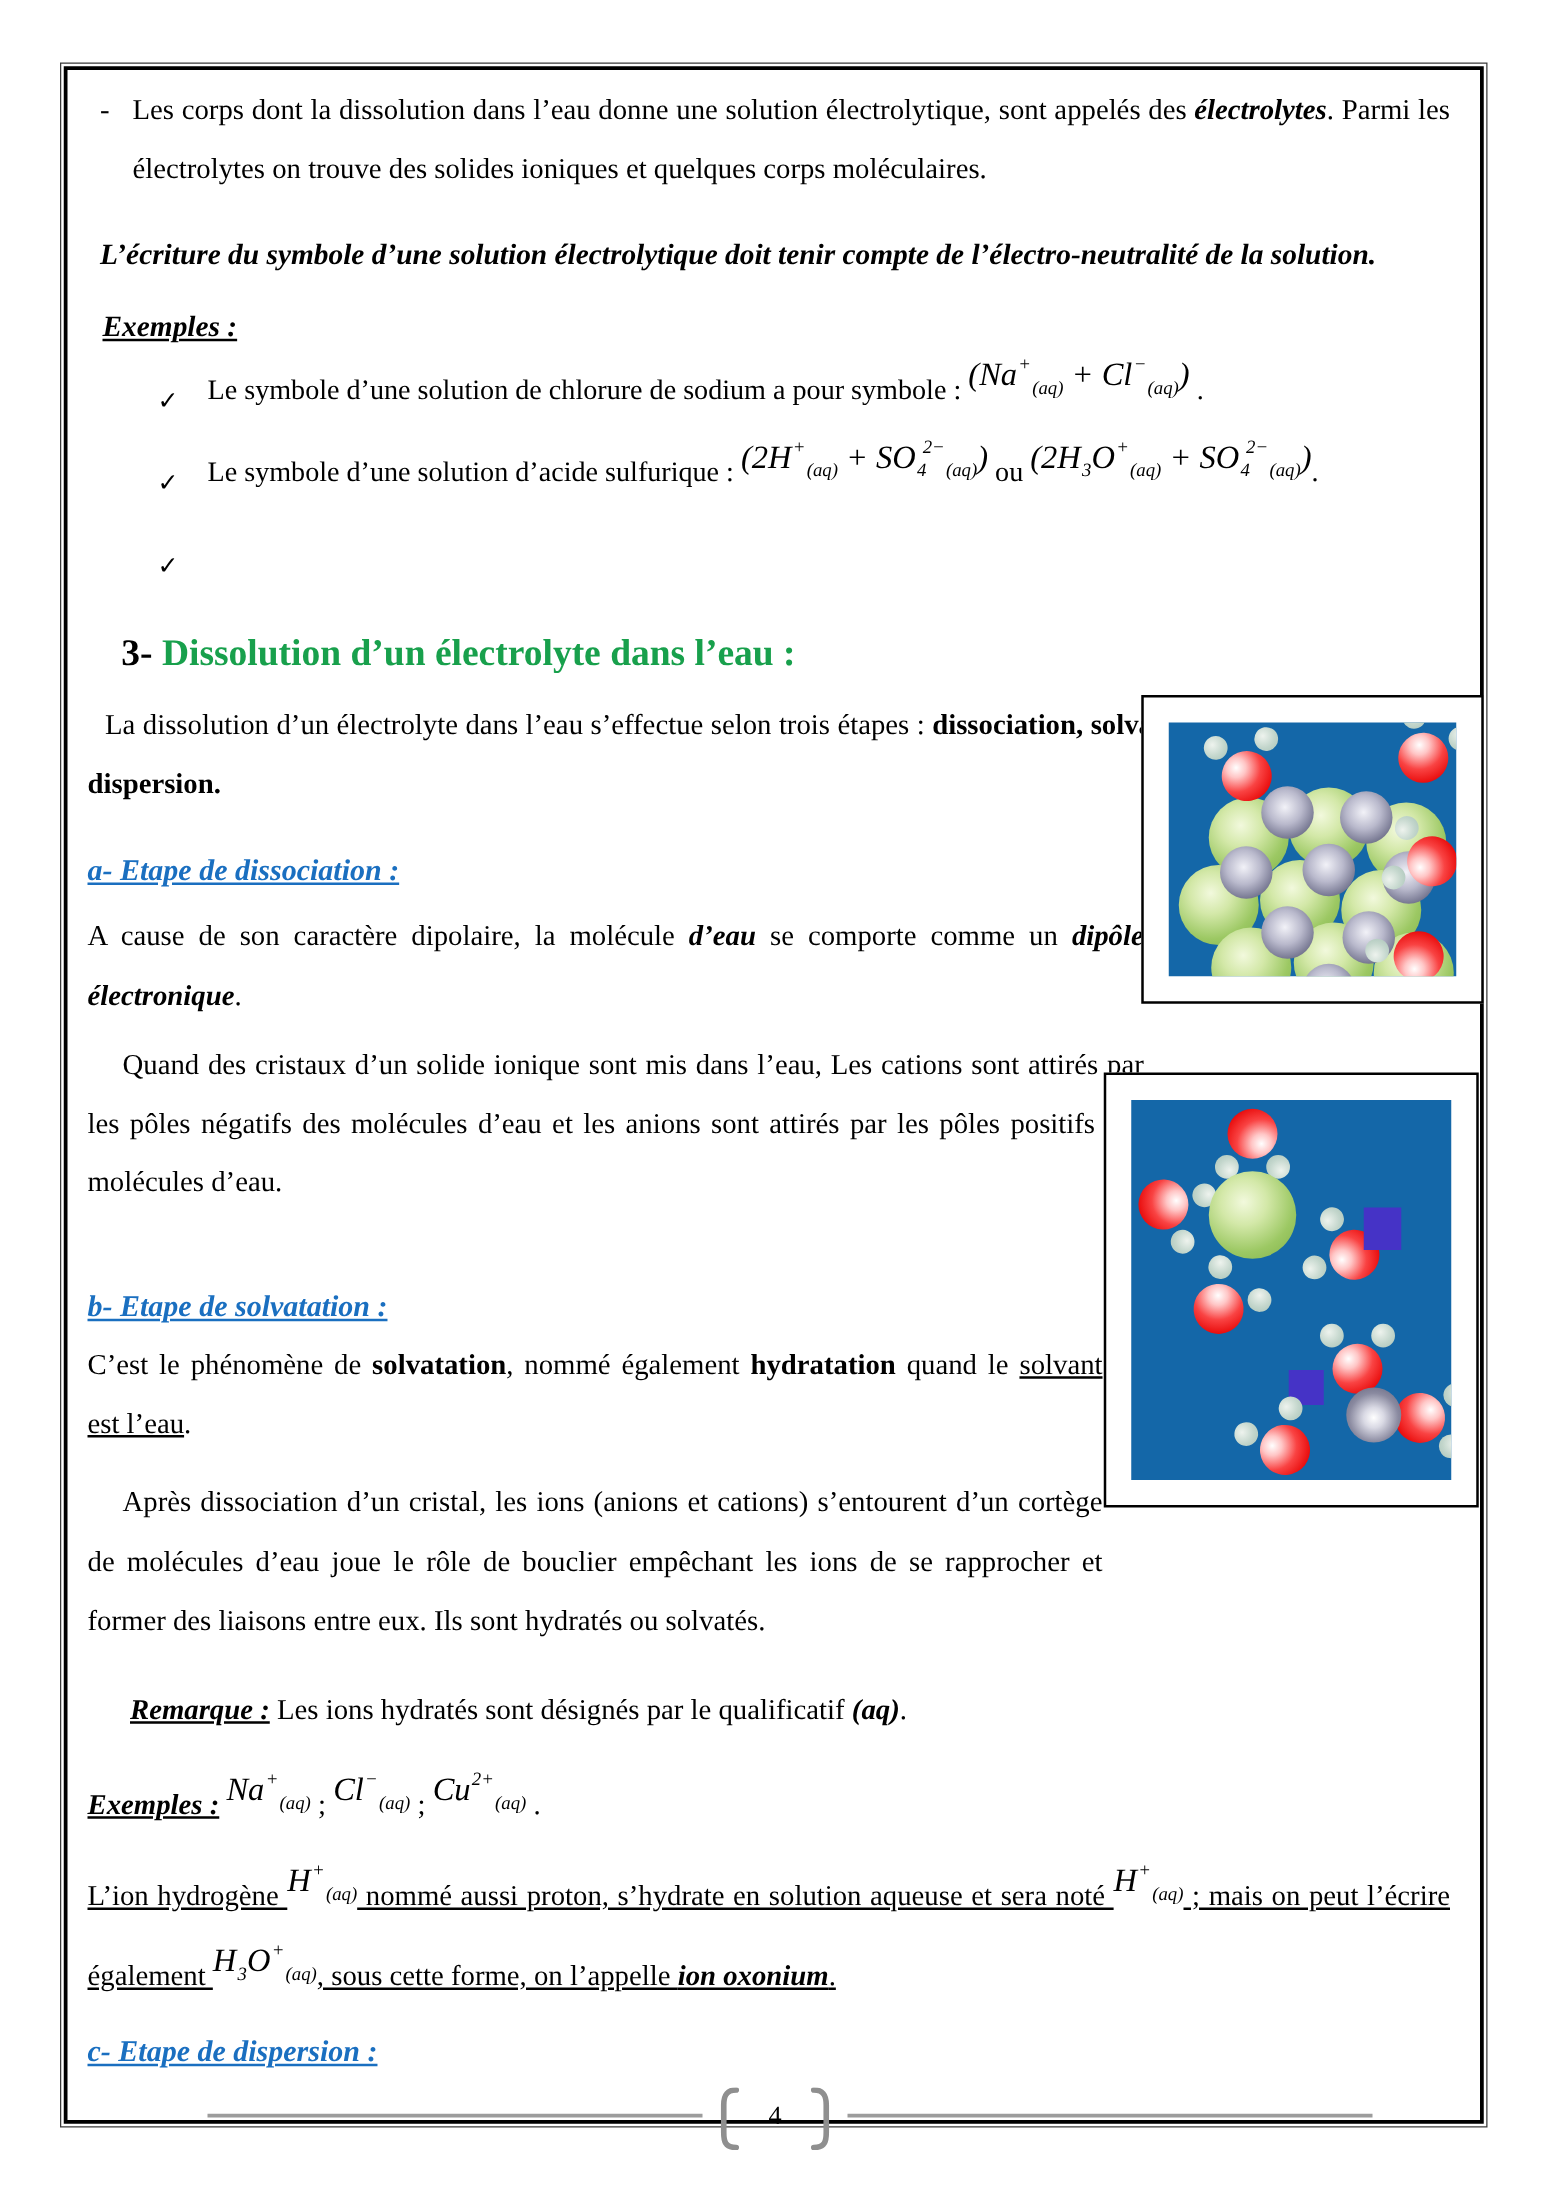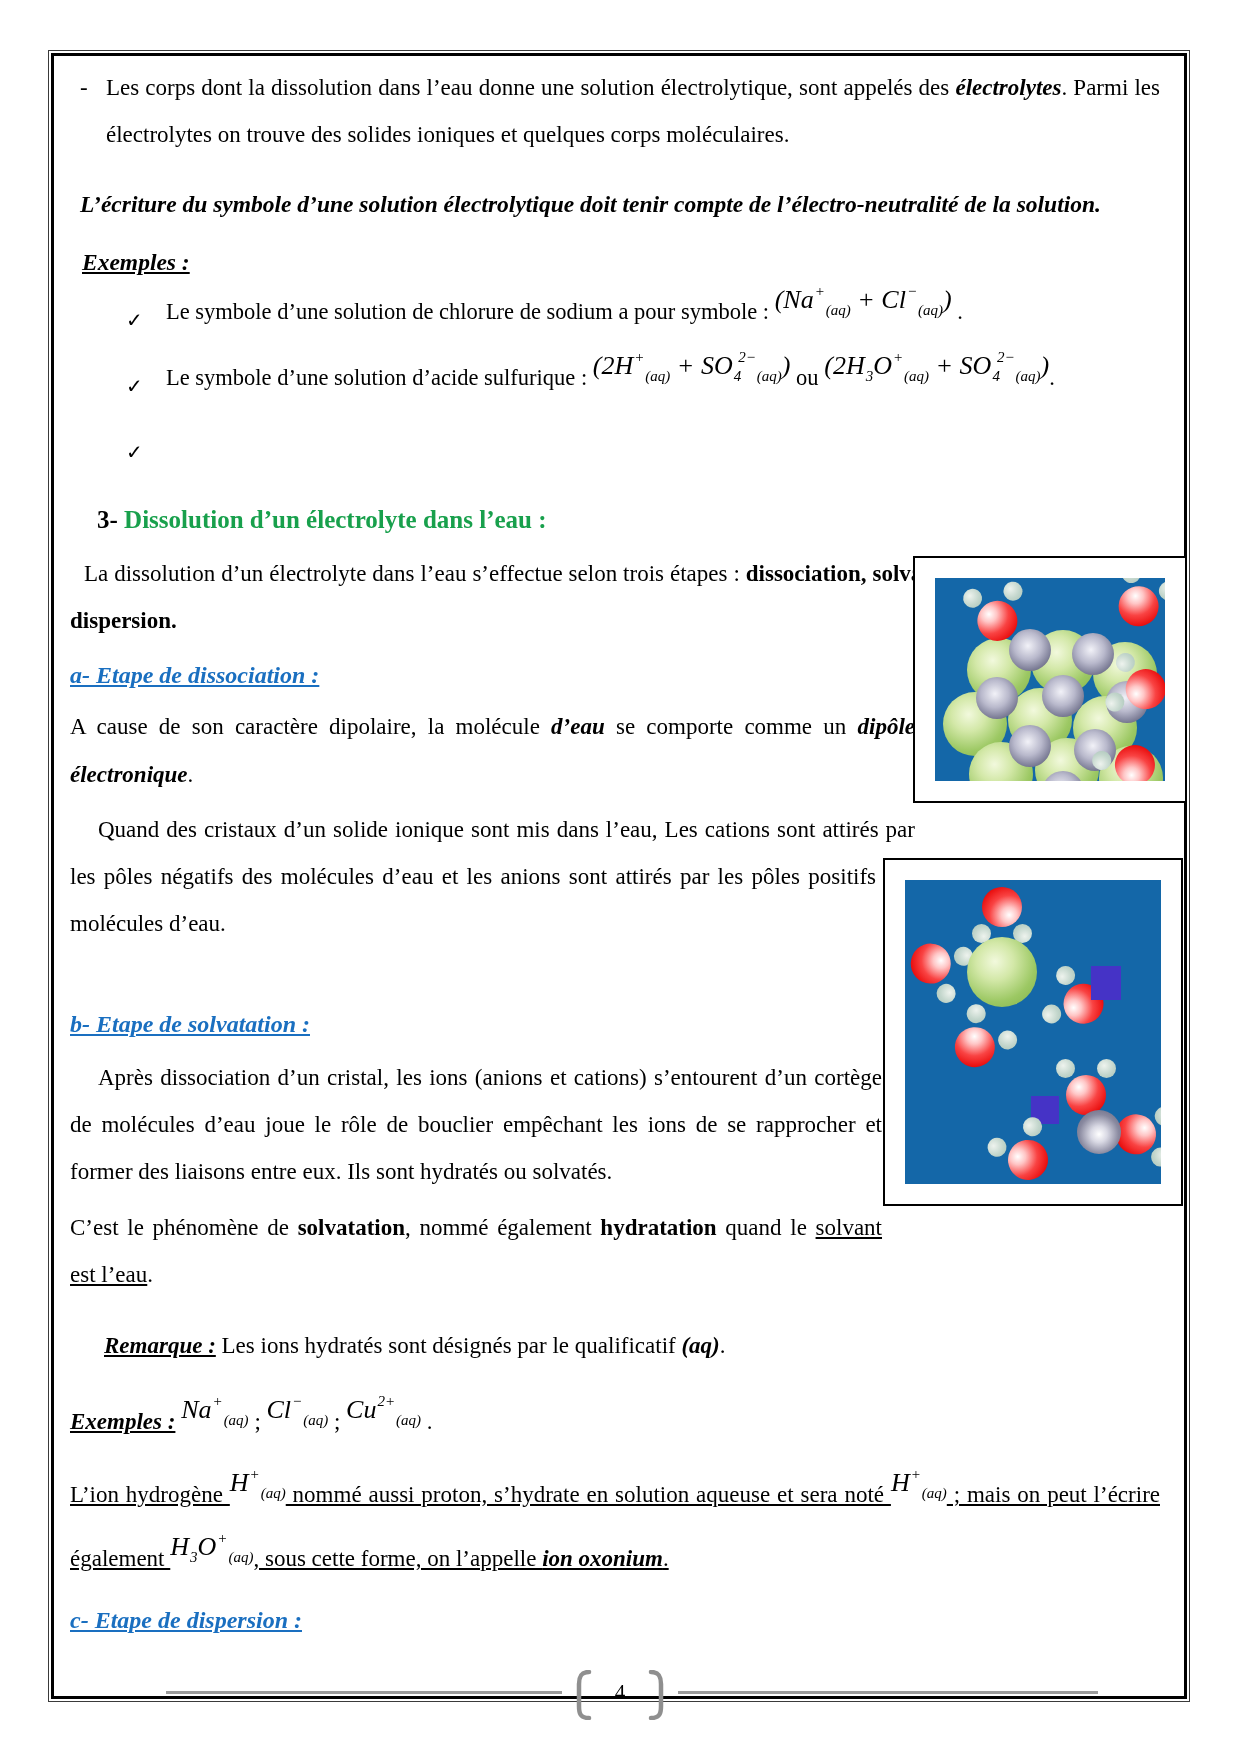--- a/index.html
+++ b/index.html
@@ -22,24 +22,24 @@
   .w845{width:845px;}
   .w810{width:812px;}
   .w800{width:800px;}
   .p-intro{position:relative;font-size:23px;line-height:2.05;text-align:justify;margin:2px 0 0 0;padding-left:36px;}
   .p-intro .marker{position:absolute;left:10px;top:0;}
   .p-rule{font-size:23.5px;line-height:1.4;margin:30px 0 0 10px;}
   .h-ex{font-size:23.5px;font-weight:bold;font-style:italic;text-decoration:underline;margin:30px 0 0 0;}
   .h-ex.first{margin-left:12px;margin-top:28px;}
   .check-item{position:relative;font-size:22.5px;line-height:1.4;margin-top:20px;padding-left:96px;min-height:46px;}
   .check-mark{position:absolute;left:56px;top:10px;font-family:"DejaVu Sans", sans-serif;font-size:20px;}
-  .h-green{font-size:25px;font-weight:bold;margin:32px 0 0 27px;}
+  .h-green{font-size:30px;font-weight:bold;margin:32px 0 0 27px;}
   .p-s3{margin-top:16px;text-indent:14px;}
   .h-blue{font-size:24px;font-weight:bold;font-style:italic;text-decoration:underline;color:#1a6fc0;margin-top:28px;}
-  .mt-a{margin-top:18px;}
+  .mt-a{margin-top:34px;}
   .mt-b{margin-top:64px;}
   .mt-p1{margin-top:14px;}
   .mt-p2{margin-top:8px;}
   .mt-sm{margin-top:16px;}
   .mt-rem{margin-top:24px;margin-left:34px;}
   .ex2{font-size:23px;margin-top:24px;line-height:1.5;min-height:56px;padding-top:12px;}
   .p-cas{font-size:23px;line-height:64px;text-align:justify;margin-top:2px;text-decoration:underline;}
   .p-disp{margin-top:14px;}
 
   
@@ -107,22 +107,22 @@
         </div>
 
         <h2 class="h-green"><span class="b">3-  </span><span class="b green">Dissolution d’un électrolyte dans l’eau :</span></h2>
         <p class="p-just p-s3"><span>La dissolution d’un électrolyte dans l’eau s’effectue selon trois étapes : </span><span class="b">dissociation, solvatation (ou</span><span> hydratation) </span><span class="b">et dispersion.</span></p>
 
         <h3 class="h-blue mt-a">a- Etape de dissociation :</h3>
         <p class="p-just w845 mt-p1"><span>A cause de son caractère dipolaire, la molécule </span><span class="bi">d’eau</span><span> se comporte comme un </span><span class="bi">dipôle électronique</span><span>.</span></p>
         <p class="p-just w845 ind mt-p2">Quand des cristaux d’un solide ionique sont mis dans l’eau, Les cations sont attirés par les pôles négatifs des molécules d’eau et les anions sont attirés par les pôles positifs des molécules d’eau.</p>
 
         <h3 class="h-blue mt-b">b- Etape de solvatation :</h3>
+        <p class="p-just w810 mt-p2"><span>C’est le phénomène de </span><span class="b">solvatation</span><span>, nommé également </span><span class="b">hydratation</span><span> quand le </span><span class="u">solvant est l’eau</span><span>.</span></p>
         <p class="p-just w810 ind mt-sm">Après dissociation d’un cristal, les ions (anions et cations)  s’entourent d’un cortège de molécules d’eau joue le rôle de bouclier empêchant les ions de se rapprocher et former des liaisons entre eux. Ils sont hydratés ou solvatés.</p>
-        <p class="p-just w810 mt-p2"><span>C’est le phénomène de </span><span class="b">solvatation</span><span>, nommé également </span><span class="b">hydratation</span><span> quand le </span><span class="u">solvant est l’eau</span><span>.</span></p>
 
         <p class="p-just w800 mt-rem"><span class="bi u">Remarque :</span><span> Les ions hydratés sont désignés par le qualificatif </span><span class="bi">(aq)</span><span>.</span></p>
 
         <p class="ex2 w800"><span class="bi u">Exemples :</span><span>  </span><span class="raised formula"><span>Na</span><sup>+</sup><sub>(aq)</sub></span><span> ; </span><span class="raised formula"><span>Cl</span><sup>−</sup><sub>(aq)</sub></span><span> ; </span><span class="raised formula"><span>Cu</span><sup>2+</sup><sub>(aq)</sub></span><span> .</span></p>
 
         <p class="p-cas"><span>L’ion hydrogène </span><span class="raised formula"><span>H</span><sup>+</sup><sub>(aq)</sub></span><span> nommé aussi proton, s’hydrate en solution aqueuse et sera noté </span><span class="raised formula"><span>H</span><sup>+</sup><sub>(aq)</sub></span><span> ; mais on peut l’écrire également </span><span class="raised formula"><span>H</span><sub>3</sub><span>O</span><sup>+</sup><sub>(aq)</sub></span><span>, sous cette forme, on l’appelle </span><span class="bi">ion oxonium</span><span>.</span></p>
 
         <h3 class="h-blue" style="margin-top:16px;">c- Etape de dispersion :</h3>
         <p class="p-just ind p-disp"></p>
 

